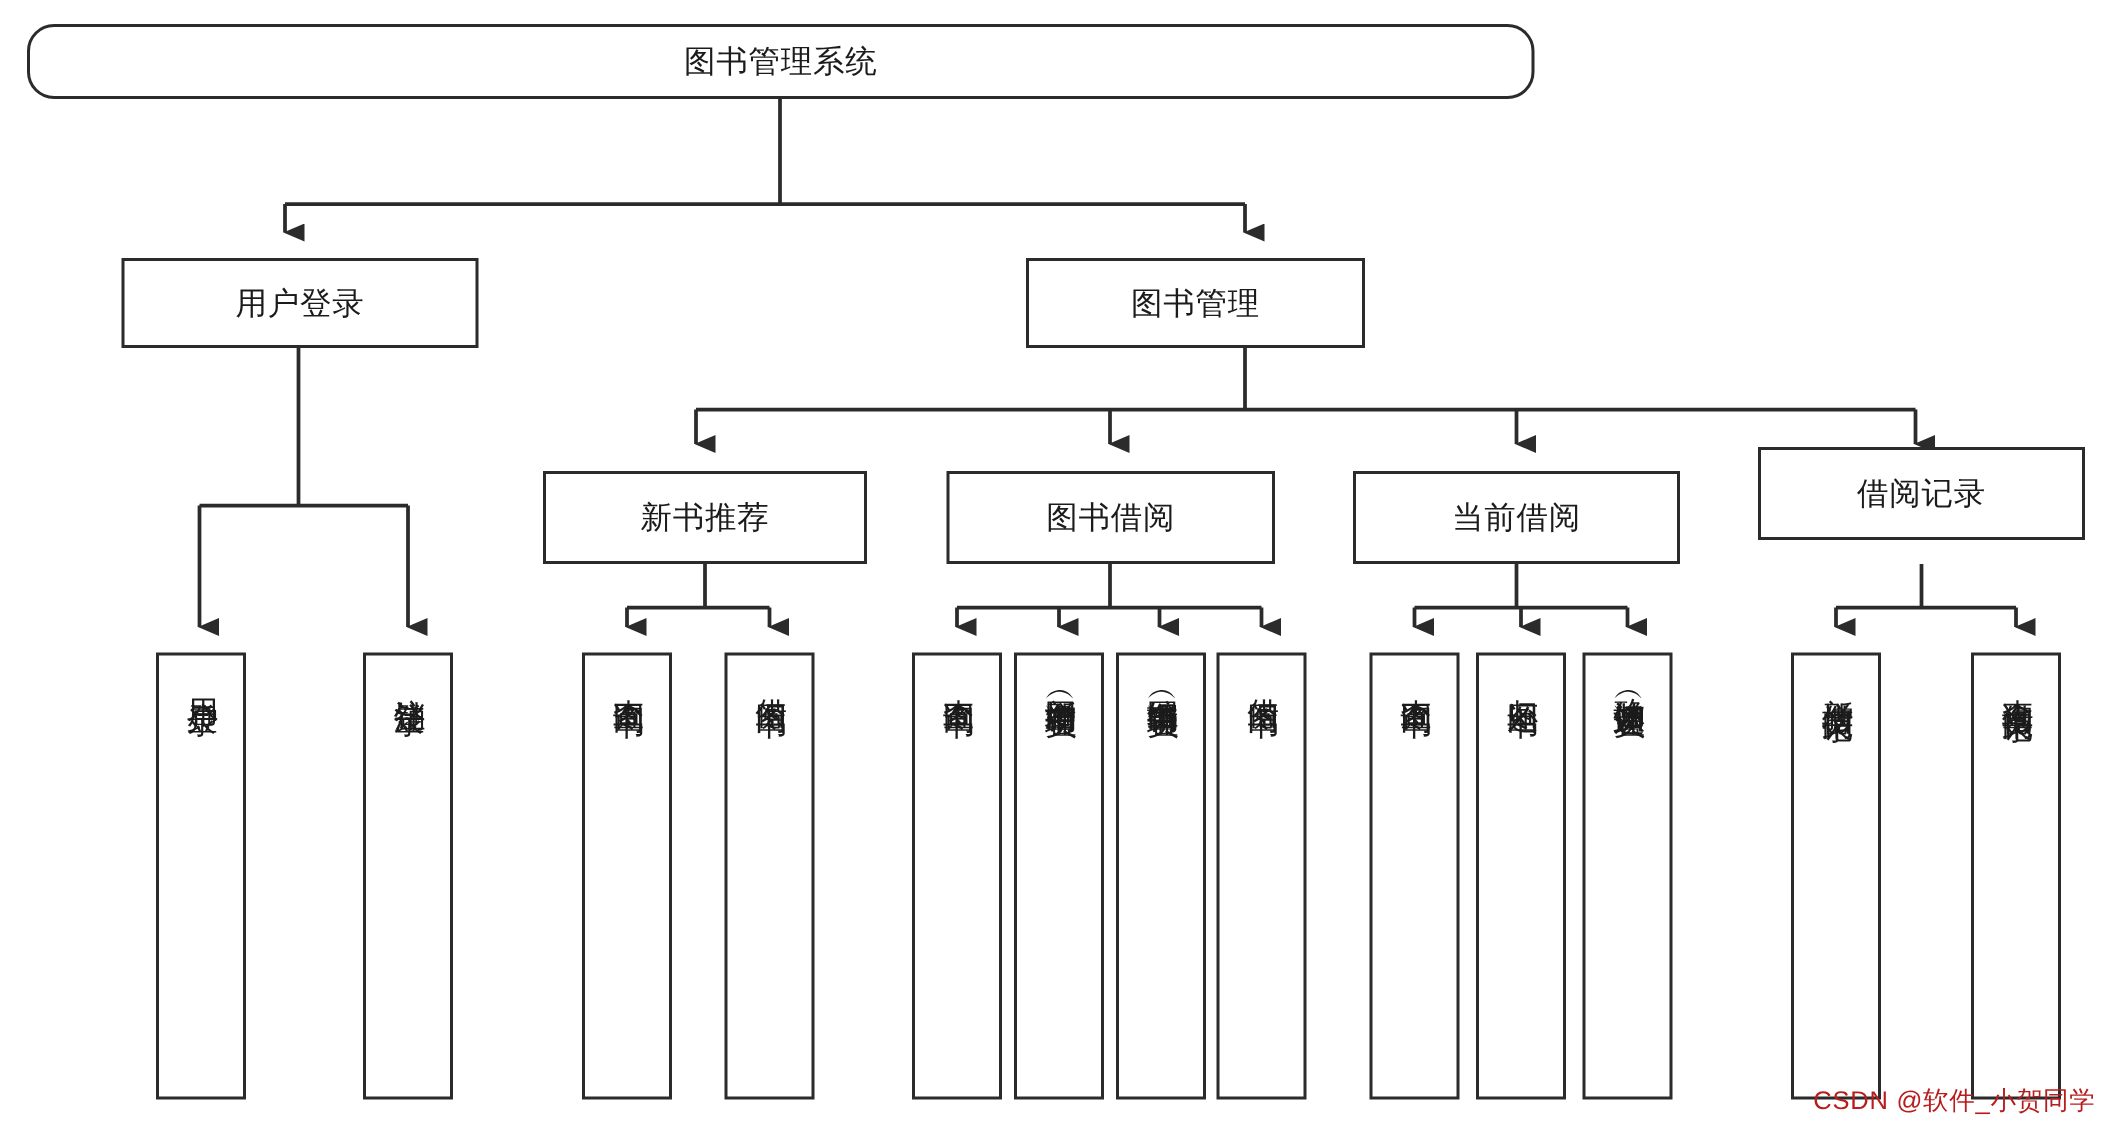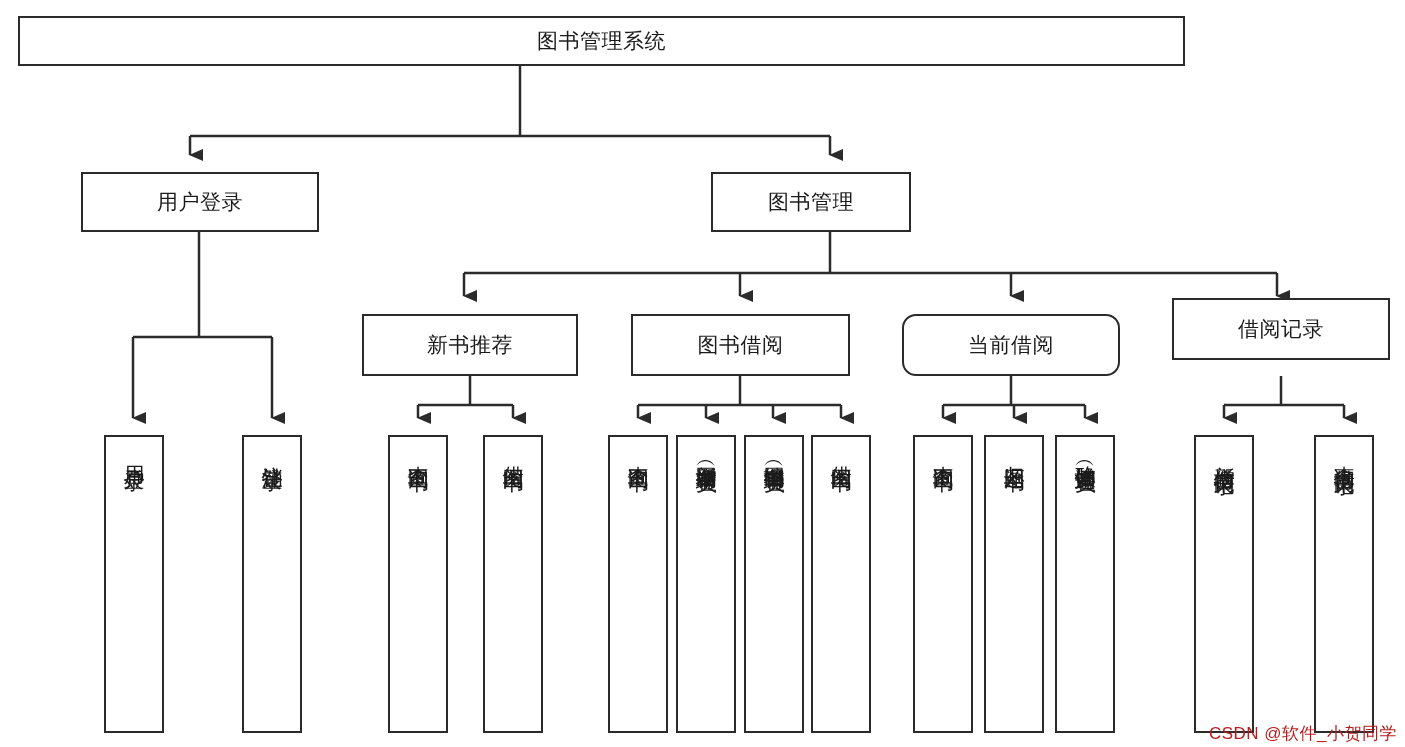--- a/index.html
+++ b/index.html
@@ -120,41 +120,41 @@
       <path d="M 1014 405 L 1014 418" marker-end="url(#arrow)"></path>
       <path d="M 1085 405 L 1085 418" marker-end="url(#arrow)"></path>
 
       <path d="M 1281 376 L 1281 405"></path>
       <path d="M 1224 405 L 1344 405"></path>
       <path d="M 1224 405 L 1224 418" marker-end="url(#arrow)"></path>
       <path d="M 1344 405 L 1344 418" marker-end="url(#arrow)"></path>
     </g>
   </svg>
 
-  <div class="node node-h" style="left:18px; top:16px; width:1167px; height:50px;">
+  <div class="node node-h" style="left:18px; top:16px; width:1005px; height:50px;border-radius:18px;">
     <span>图书管理系统</span>
   </div>
 
   <div class="node node-h" style="left:81px; top:172px; width:238px; height:60px;">
     <span>用户登录</span>
   </div>
 
-  <div class="node node-h" style="left:711px; top:172px; width:200px; height:60px;">
+  <div class="node node-h" style="left:684px; top:172px; width:226px; height:60px;">
     <span>图书管理</span>
   </div>
 
   <div class="node node-h" style="left:362px; top:314px; width:216px; height:62px;">
     <span>新书推荐</span>
   </div>
 
   <div class="node node-h" style="left:631px; top:314px; width:219px; height:62px;">
     <span>图书借阅</span>
   </div>
 
-  <div class="node node-h" style="left:902px; top:314px; width:218px; height:62px;border-radius:14px;">
+  <div class="node node-h" style="left:902px; top:314px; width:218px; height:62px;">
     <span>当前借阅</span>
   </div>
 
   <div class="node node-h" style="left:1172px; top:298px; width:218px; height:62px;">
     <span>借阅记录</span>
   </div>
 
   <div class="node node-v" style="left:104px; top:435px; width:60px; height:298px;">
     <span class="vlabel">用户登录</span>
   </div>

